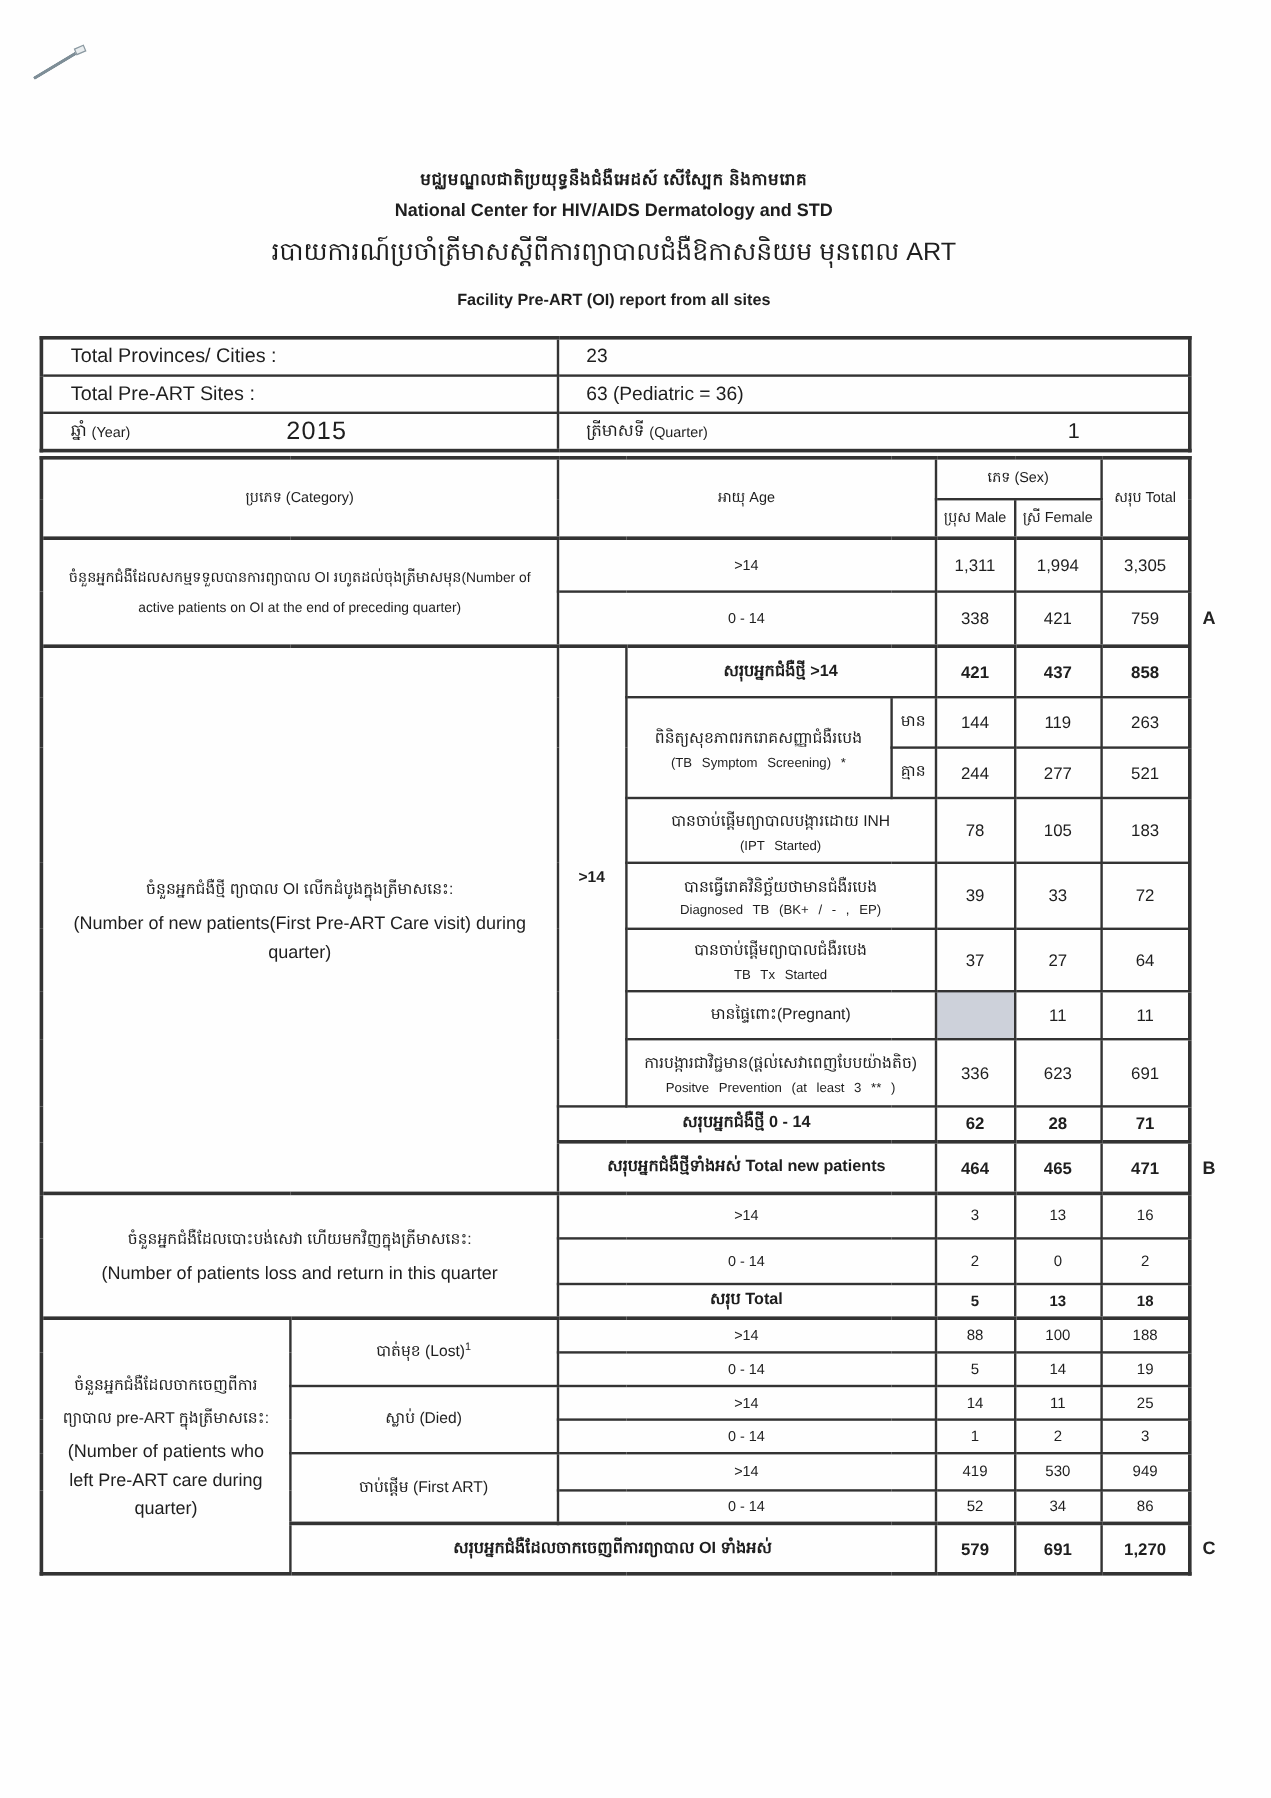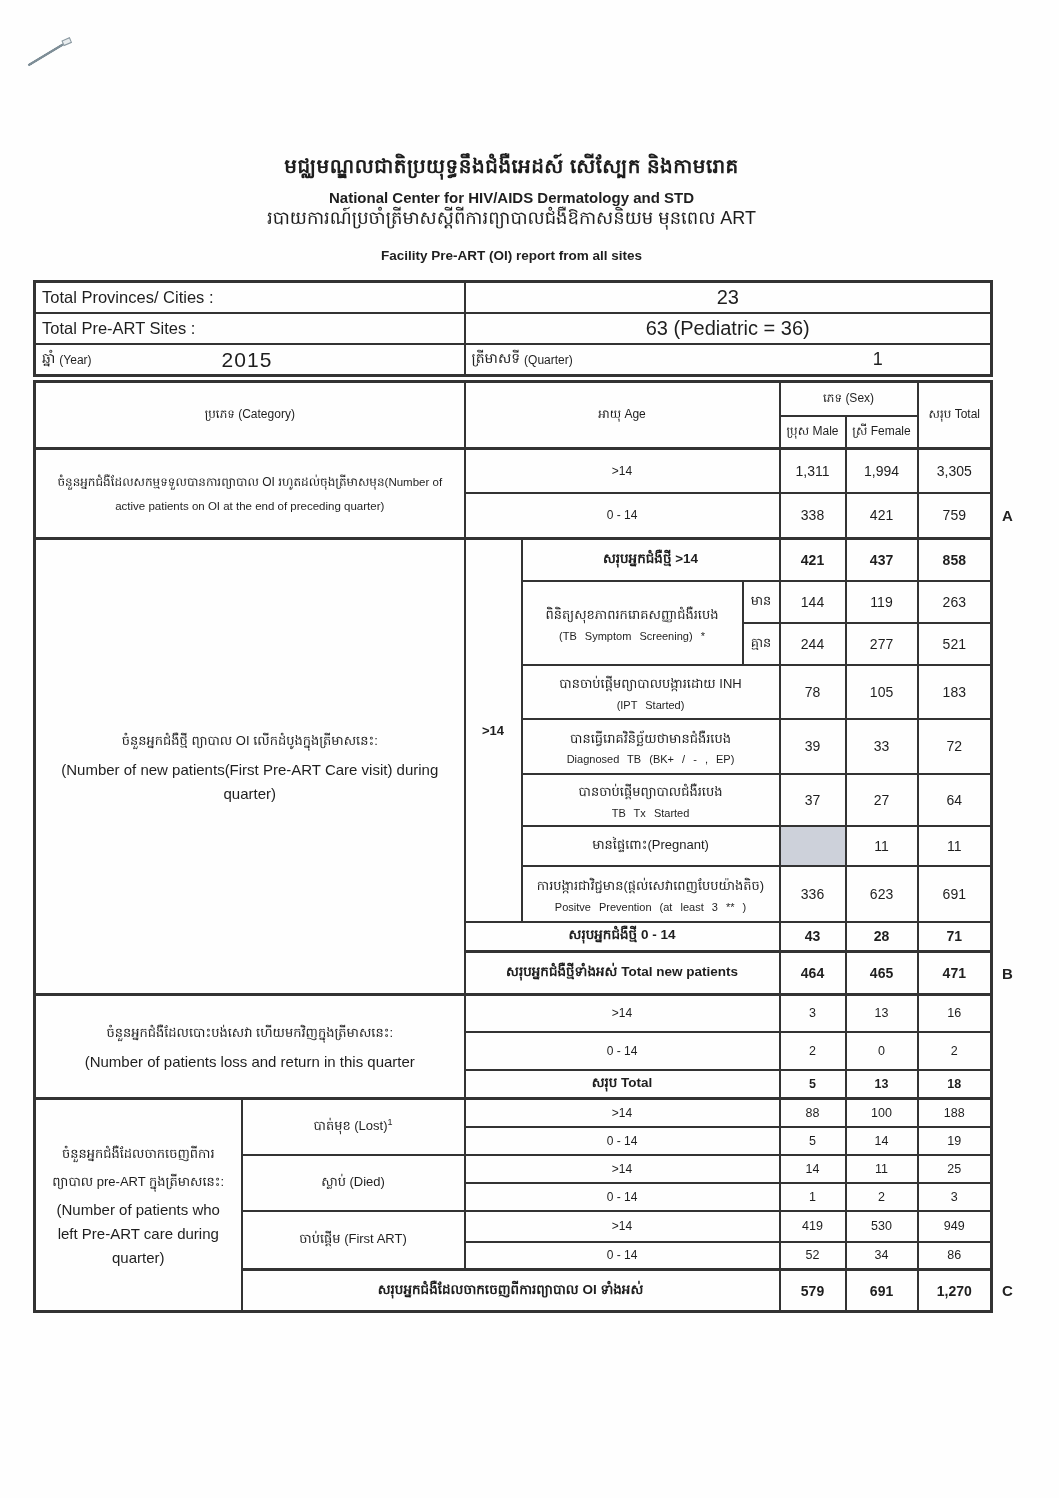--- a/index.html
+++ b/index.html
@@ -7,32 +7,32 @@
         font-family:"Liberation Sans","DejaVu Sans",sans-serif;color:#1e1e1e;}
 
   
   .pen-mark{position:absolute;left:28px;top:64px;width:48px;height:0;
             border-top:3px solid #7e8e97;transform:rotate(-31deg);transform-origin:left center;border-radius:2px;}
   .pen-mark:after{content:"";position:absolute;right:-2px;top:-5px;width:7px;height:4px;
             border:1px solid #8a98a0;background:#e9edef;transform:rotate(8deg);}
 
   
   .doc-header{position:absolute;left:33px;top:140px;width:957px;text-align:center;}
-  .title-km{font-size:20px;font-weight:700;letter-spacing:.5px;margin-top:13px;}
+  .title-km{font-size:14px;font-weight:700;letter-spacing:.5px;}
   .title-en{font-size:15px;font-weight:700;margin-top:6px;}
-  .subtitle-km{font-size:18px;margin-top:0;}
+  .subtitle-km{font-size:21px;margin-top:12px;}
   .subtitle-en{font-size:13.5px;font-weight:700;margin-top:15px;}
 
   
   table{border-collapse:collapse;table-layout:fixed;}
   td{border:2px solid #333;vertical-align:middle;overflow:hidden;}
   .info{position:absolute;left:33px;top:280px;width:957px;}
-  .info td{height:29px;padding:0 6px;}
+  .info td{height:29px;padding:0 23px;}
   .ilabel{font-size:16.5px;padding-left:8px;}
-  .ivalue{text-align:center;font-size:20px;}
+  .ivalue{font-size:16px;}
   .cell-flex{display:flex;align-items:center;}
   .km-label{font-size:14px;}
   .latin-small{font-size:12px;margin-left:4px;}
   .year-val{font-size:21px;margin-left:130px;letter-spacing:1px;}
   .q-val{font-size:18px;margin-left:300px;}
   .bt{border-top-width:3px !important;}
   .bb{border-bottom-width:3px !important;}
   .bl{border-left-width:3px !important;}
   .br{border-right-width:3px !important;}
 
@@ -237,21 +237,21 @@
         <div class="km">ការបង្ការជាវិជ្ជមាន(ផ្តល់សេវាពេញបែបយ៉ាងតិច)</div>
         <div class="en">Positve Prevention (at least 3 ** )</div>
       </td>
       <td class="num">336</td>
       <td class="num">623</td>
       <td class="num br">691</td>
       <td class="marker"></td>
     </tr>
     <tr class="b9">
       <td class="boldlabel" colspan="3">សរុបអ្នកជំងឺថ្មី 0 - 14</td>
-      <td class="num bnum">43</td>
+      <td class="num bnum">62</td>
       <td class="num bnum">28</td>
       <td class="num bnum br">71</td>
       <td class="marker"></td>
     </tr>
     <tr class="b10">
       <td class="boldlabel bt" colspan="3">សរុបអ្នកជំងឺថ្មីទាំងអស់ Total new patients</td>
       <td class="num bnum bt">464</td>
       <td class="num bnum bt">465</td>
       <td class="num bnum bt br">471</td>
       <td class="marker mk">B</td>

